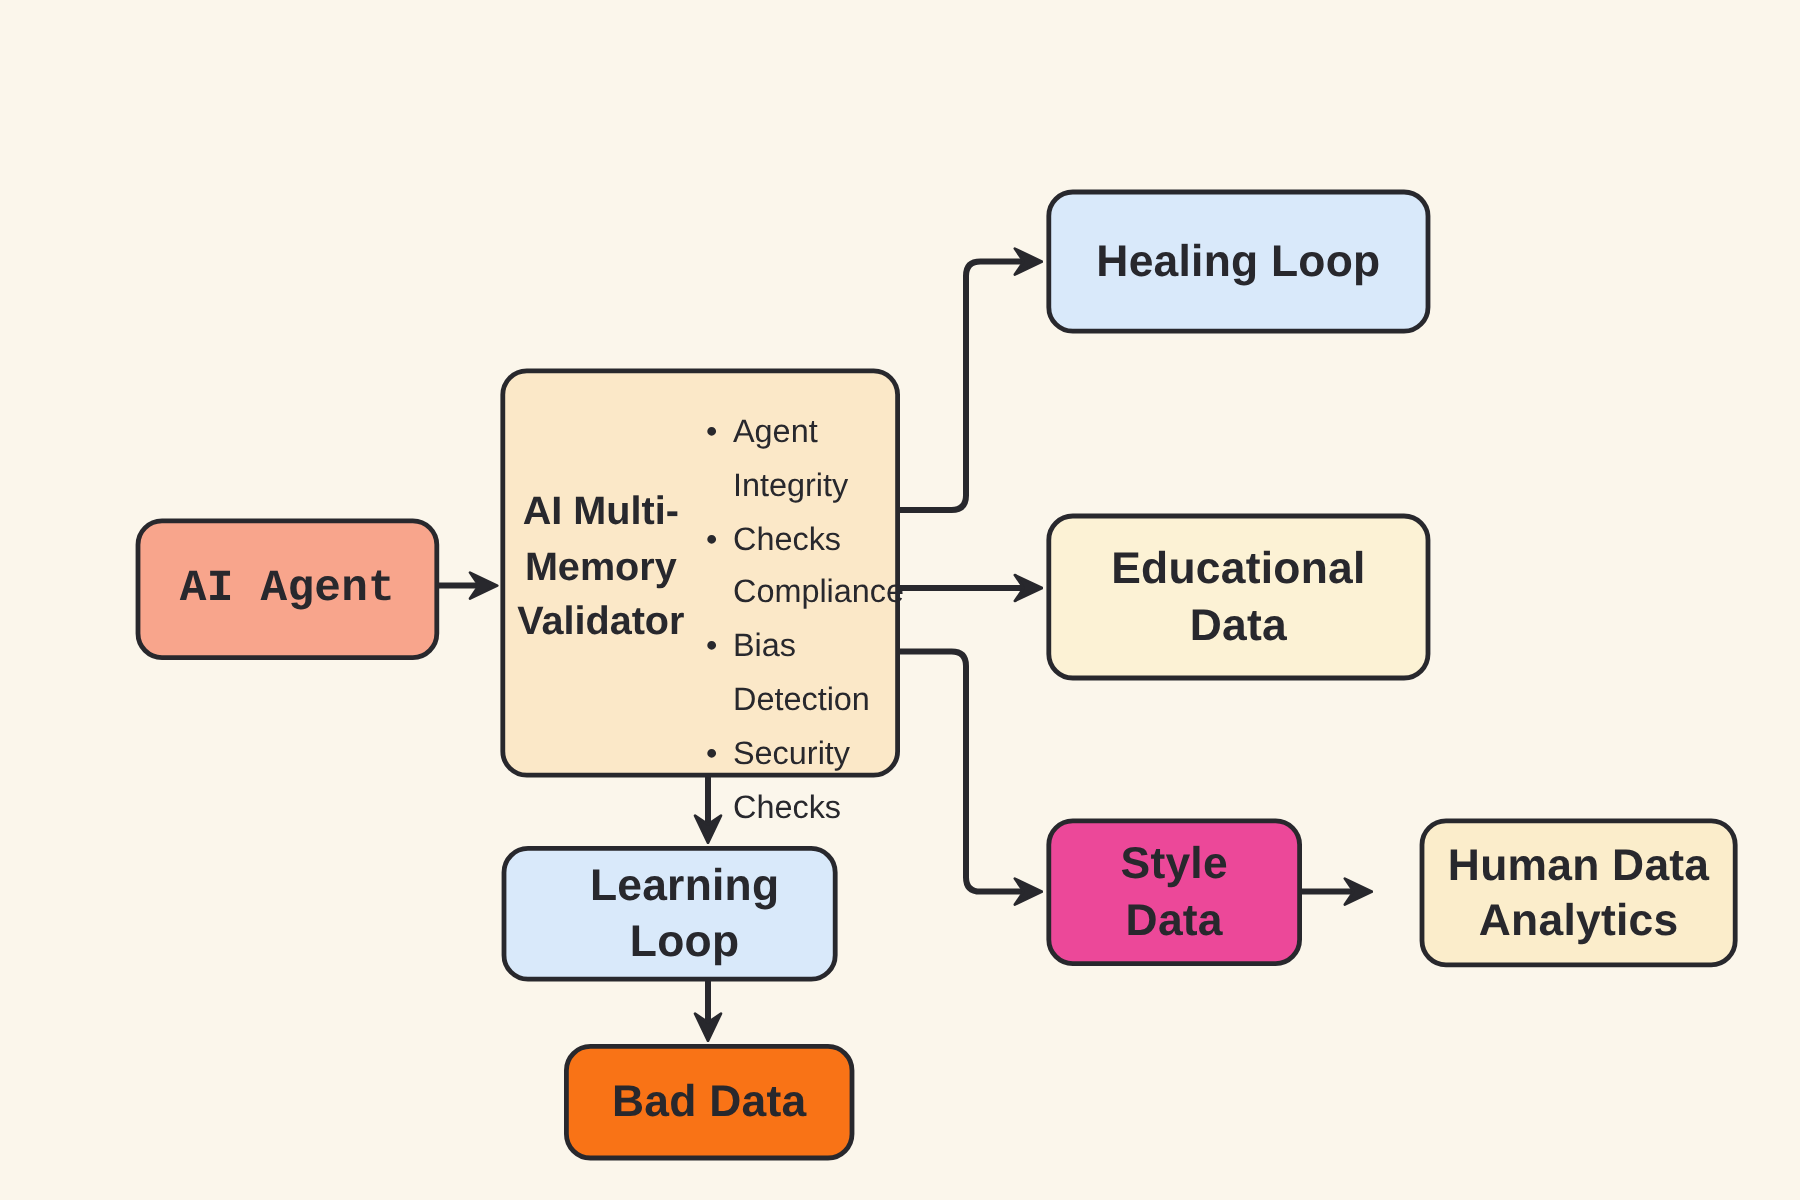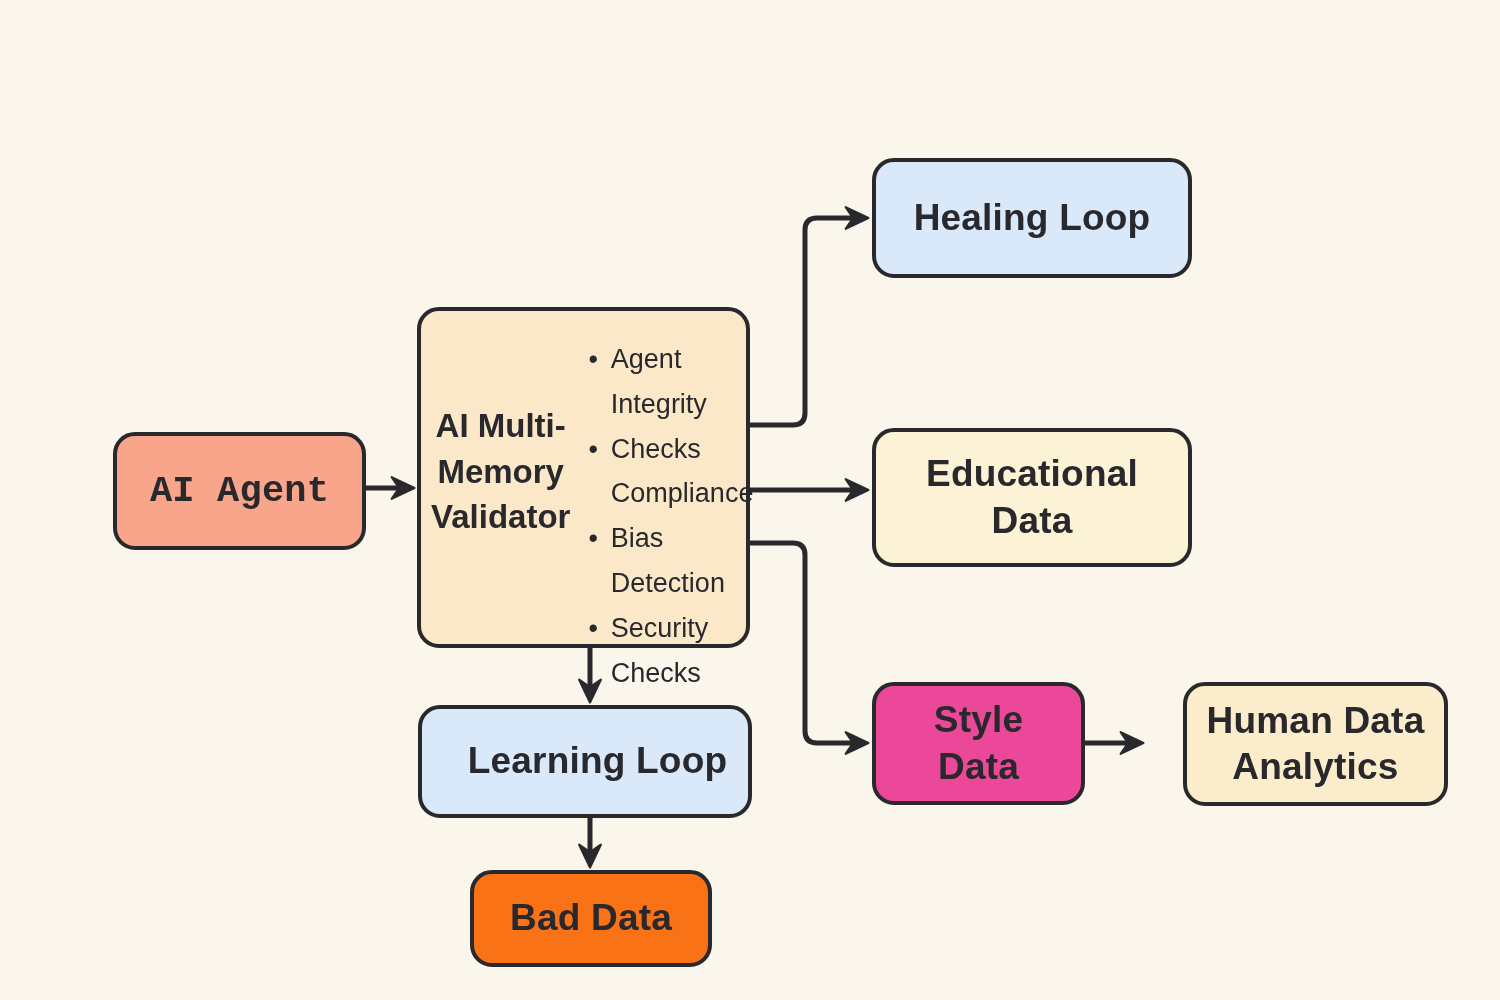--- a/index.html
+++ b/index.html
@@ -41,21 +41,21 @@
   }
   
   .node-ai-agent        { left: 113px;  top: 432px; width: 253px; height: 118px; font-family: Liberation Mono, monospace; }
   .node-validator       { left: 417px;  top: 307px; width: 333px; height: 341px;
                           flex-direction: row; justify-content: flex-start;
                           padding: 26px 10px 18px 10px; }
   .node-healing-loop    { left: 872px;  top: 158px; width: 320px; height: 120px; }
   .node-educational-data{ left: 872px;  top: 428px; width: 320px; height: 139px; }
   .node-style-data      { left: 872px;  top: 682px; width: 213px; height: 123px; }
   .node-human-analytics { left: 1147px; top: 682px; width: 265px; height: 124px; margin-left: 36px; }
-  .node-learning-loop   { left: 418px;  top: 705px; width: 334px; height: 113px; padding-left: 25px; }
+  .node-learning-loop   { left: 418px;  top: 705px; width: 280px; height: 113px; padding-left: 25px; }
   .node-bad-data        { left: 470px;  top: 870px; width: 242px; height: 97px;  }
 
   .validator-title {
     font-weight: 700;
     font-size: 33px;
     line-height: 1.38;
     text-align: center;
     max-width: 300px;
     margin: 0 auto 20px auto;
   }

